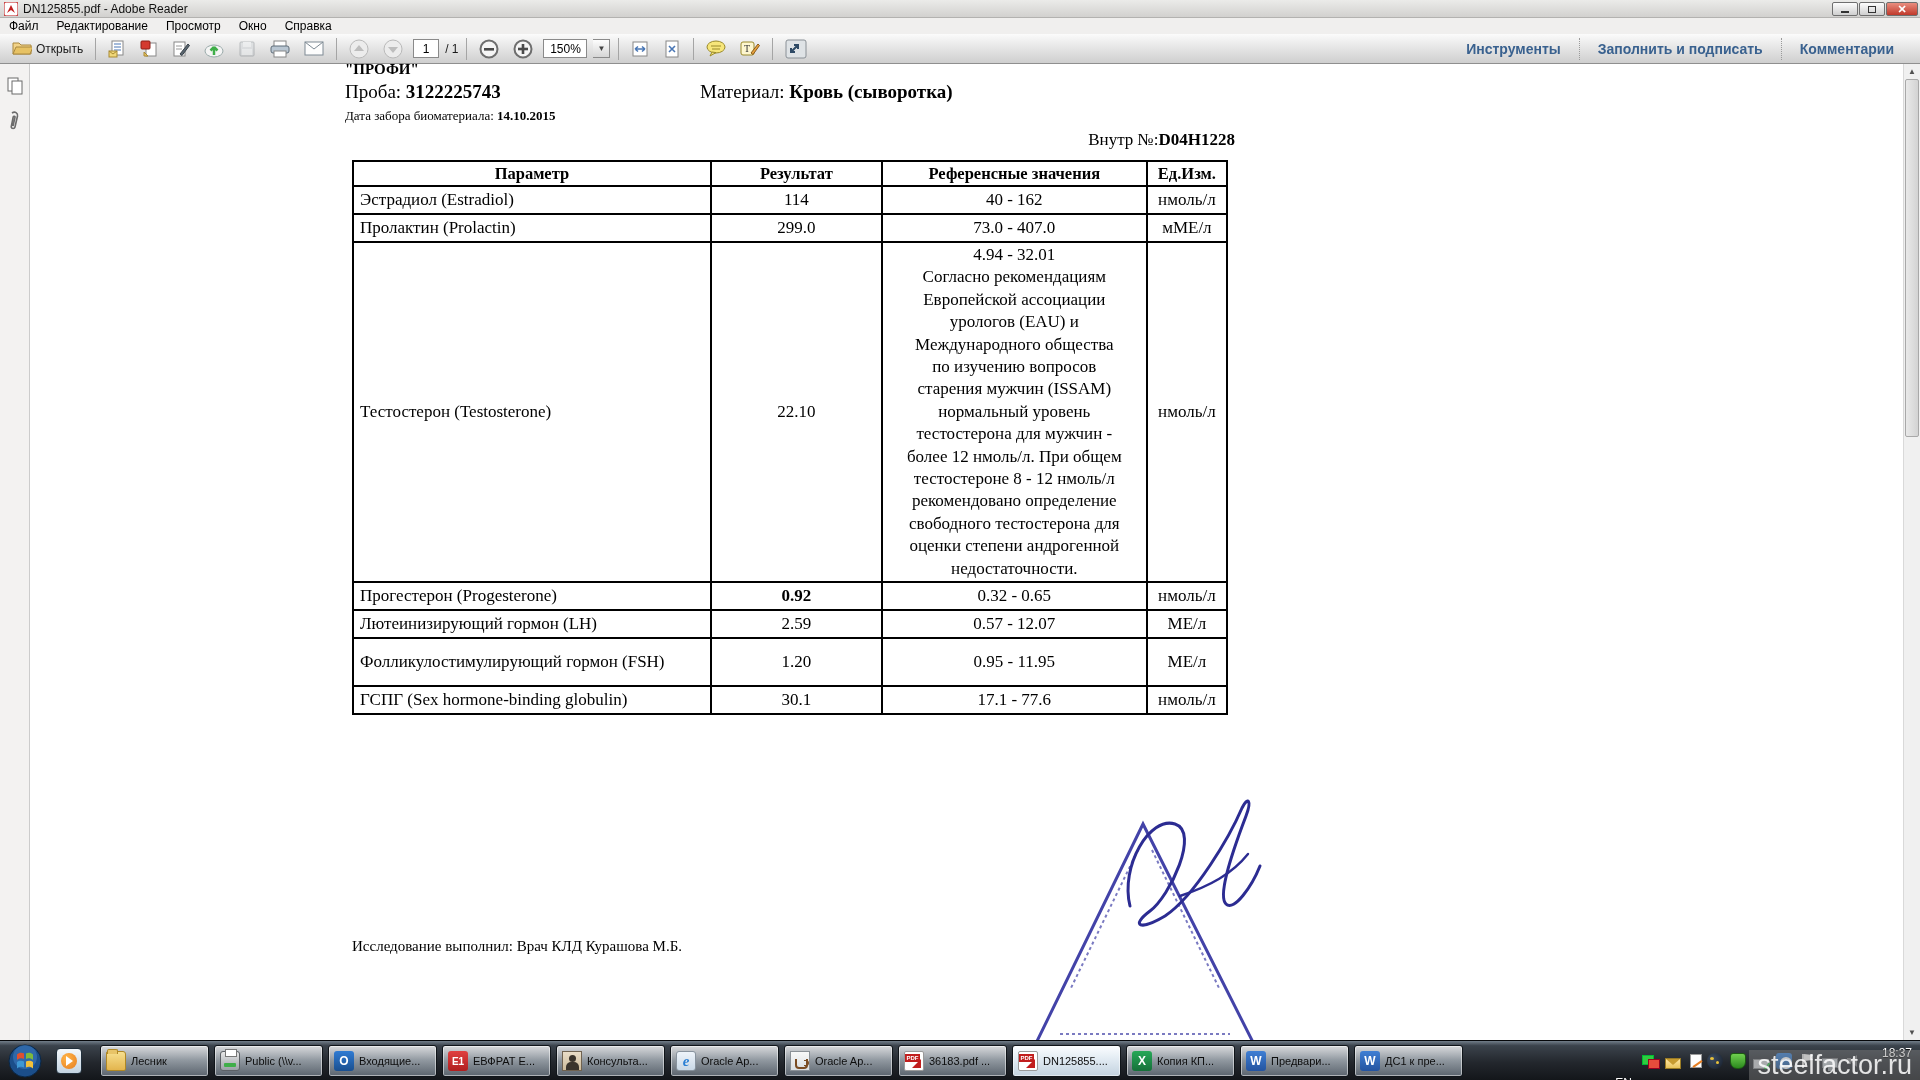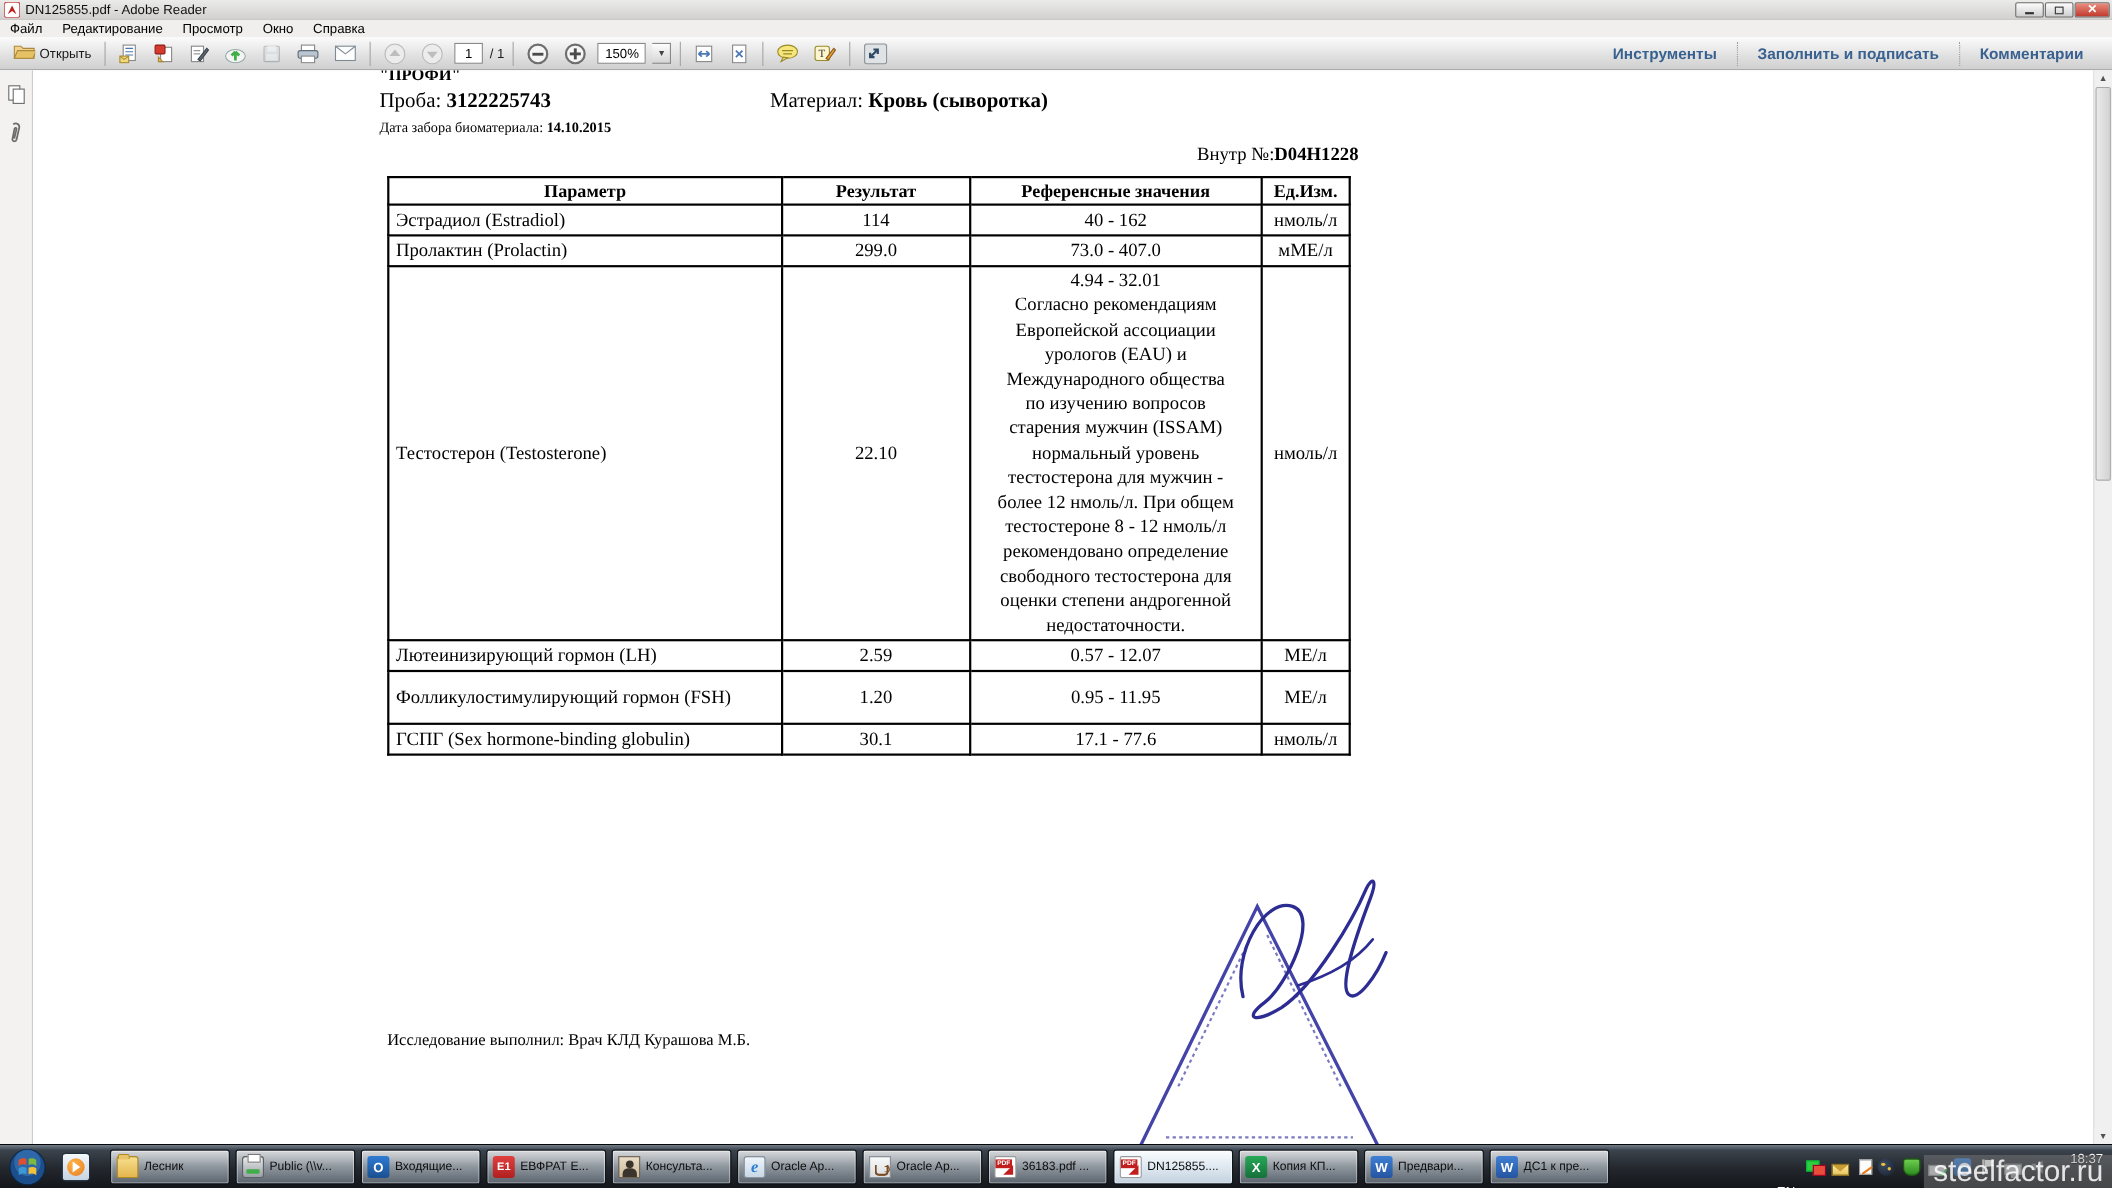--- a/index.html
+++ b/index.html
@@ -403,20 +403,26 @@
 тестостерона для мужчин -
 более 12 нмоль/л. При общем
 тестостероне 8 - 12 нмоль/л
 рекомендовано определение
 свободного тестостерона для
 оценки степени андрогенной
 недостаточности.</td>
           <td class="c-unit">нмоль/л</td>
         </tr>
         <tr class="h28">
+          <td class="c-param">Прогестерон (Progesterone)</td>
+          <td class="c-res bold">0.92</td>
+          <td class="c-ref">0.32 - 0.65</td>
+          <td class="c-unit">нмоль/л</td>
+        </tr>
+        <tr class="h28">
           <td class="c-param">Лютеинизирующий гормон (LH)</td>
           <td class="c-res">2.59</td>
           <td class="c-ref">0.57 - 12.07</td>
           <td class="c-unit">МЕ/л</td>
         </tr>
         <tr class="h48">
           <td class="c-param">Фолликулостимулирующий гормон (FSH)</td>
           <td class="c-res">1.20</td>
           <td class="c-ref">0.95 - 11.95</td>
           <td class="c-unit">МЕ/л</td>

